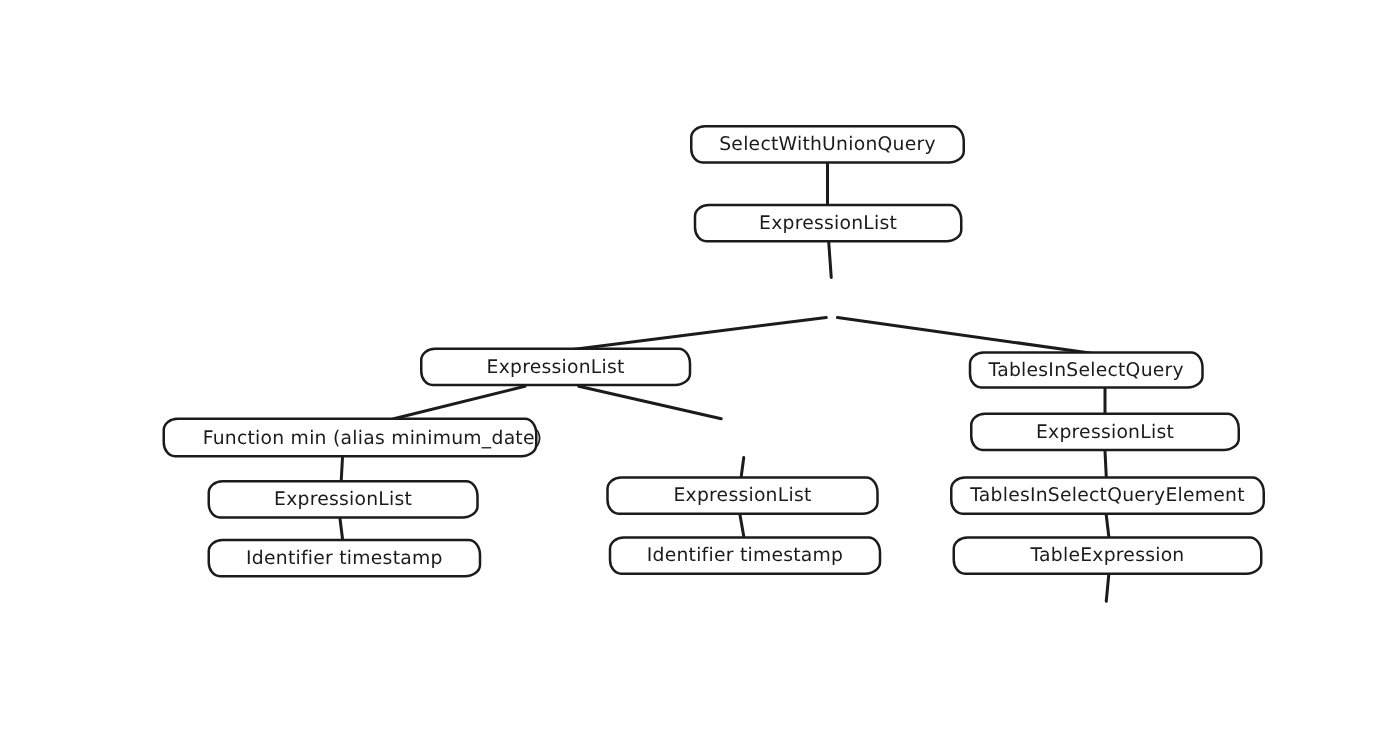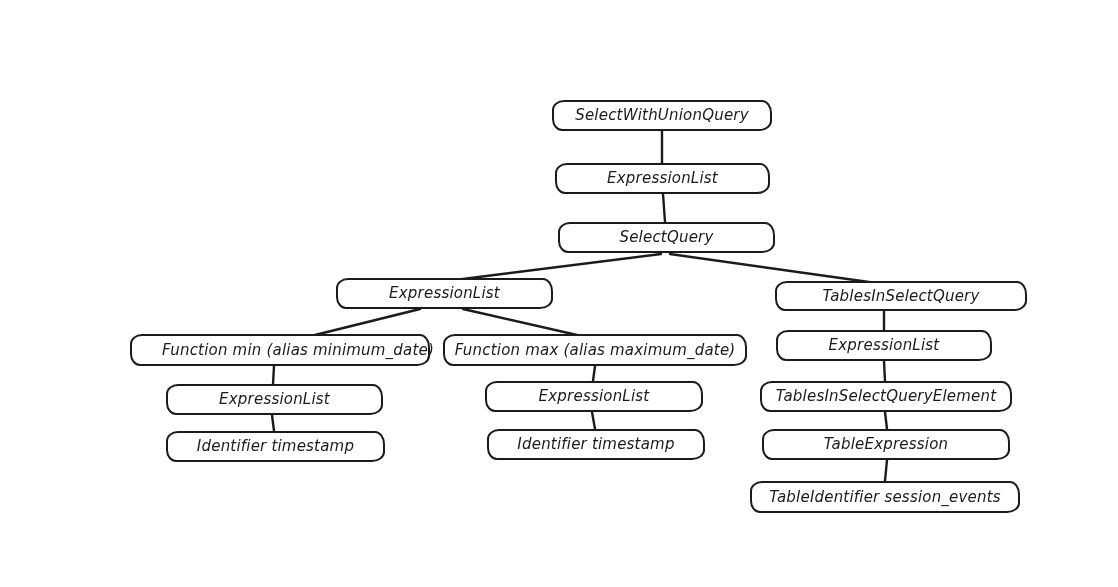--- a/index.html
+++ b/index.html
@@ -7,21 +7,20 @@
     padding: 0;
     background: #ffffff;
     font-family: "DejaVu Sans", "Liberation Sans", sans-serif;
   }
   .canvas {
     position: relative;
     width: 1118px;
     height: 587px;
     background: #ffffff;
     overflow: hidden;
-    font-style: italic;
   }
   .edges {
     position: absolute;
     left: 0;
     top: 0;
     width: 1118px;
     height: 587px;
     pointer-events: none;
   }
   .node {
@@ -37,21 +36,21 @@
     font-size: 15px;
     line-height: 1;
     white-space: nowrap;
     letter-spacing: 0.2px;
   }
   
   .n0  { left: 552px; top: 100px; width: 220px; height: 31px; }
   .n1  { left: 555px; top: 163px; width: 215px; height: 31px; }
   .n2  { left: 558px; top: 222px; width: 217px; height: 31px; }
   .n3  { left: 336px; top: 278px; width: 217px; height: 31px; }
-  .n4  { left: 775px; top: 281px; width: 252px; height: 30px; }
+  .n4  { left: 775px; top: 281px; width: 188px; height: 30px; }
   .n5  { left: 130px; top: 334px; width: 300px; height: 32px; padding-left: 36px; }
   .n6  { left: 443px; top: 334px; width: 304px; height: 32px; }
   .n7  { left: 166px; top: 384px; width: 217px; height: 31px; }
   .n8  { left: 166px; top: 431px; width: 219px; height: 31px; }
   .n9  { left: 485px; top: 381px; width: 218px; height: 31px; }
   .n10 { left: 487px; top: 429px; width: 218px; height: 31px; }
   .n11 { left: 776px; top: 330px; width: 216px; height: 31px; }
   .n12 { left: 760px; top: 381px; width: 252px; height: 31px; }
   .n13 { left: 762px; top: 429px; width: 248px; height: 31px; text-align: right; }
   .n14 { left: 750px; top: 481px; width: 270px; height: 32px; }
@@ -73,27 +72,24 @@
     <line x1="595" y1="366" x2="593" y2="381"></line>
     <line x1="592" y1="412" x2="595" y2="429"></line>
     <line x1="884" y1="311" x2="884" y2="330"></line>
     <line x1="884" y1="361" x2="885" y2="381"></line>
     <line x1="885" y1="412" x2="887" y2="429"></line>
     <line x1="887" y1="460" x2="885" y2="481"></line>
   </svg>
 
   <div class="node n0">SelectWithUnionQuery</div>
   <div class="node n1">ExpressionList</div>
-  <div class="node n2">SelectQuery</div>
   <div class="node n3">ExpressionList</div>
   <div class="node n4">TablesInSelectQuery</div>
   <div class="node n5">Function min (alias minimum_date)</div>
-  <div class="node n6">Function max (alias maximum_date)</div>
   <div class="node n7">ExpressionList</div>
   <div class="node n8">Identifier timestamp</div>
   <div class="node n9">ExpressionList</div>
   <div class="node n10">Identifier timestamp</div>
   <div class="node n11">ExpressionList</div>
   <div class="node n12">TablesInSelectQueryElement</div>
   <div class="node n13">TableExpression</div>
-  <div class="node n14">TableIdentifier session_events</div>
 
 </div>
 
 </body></html>

